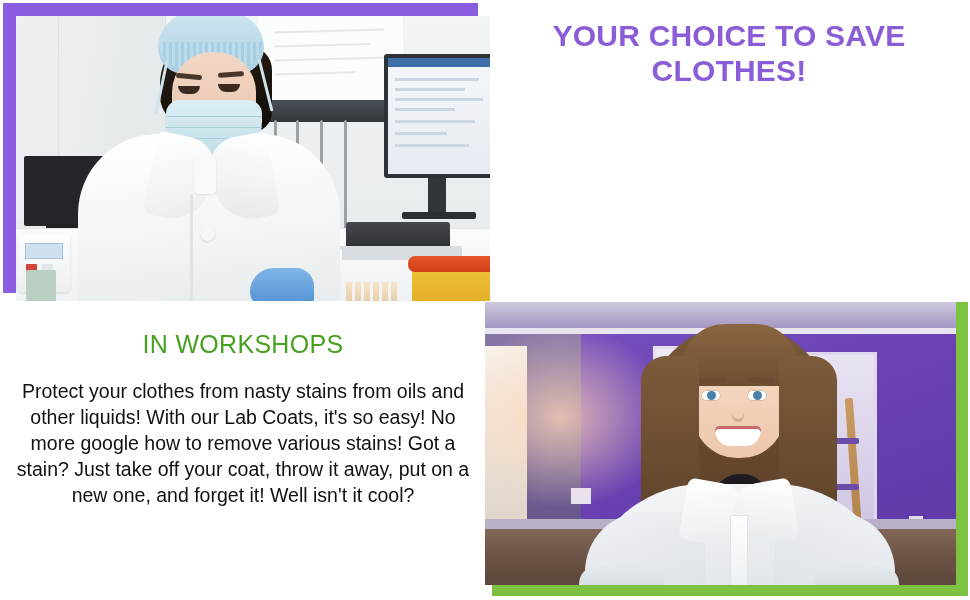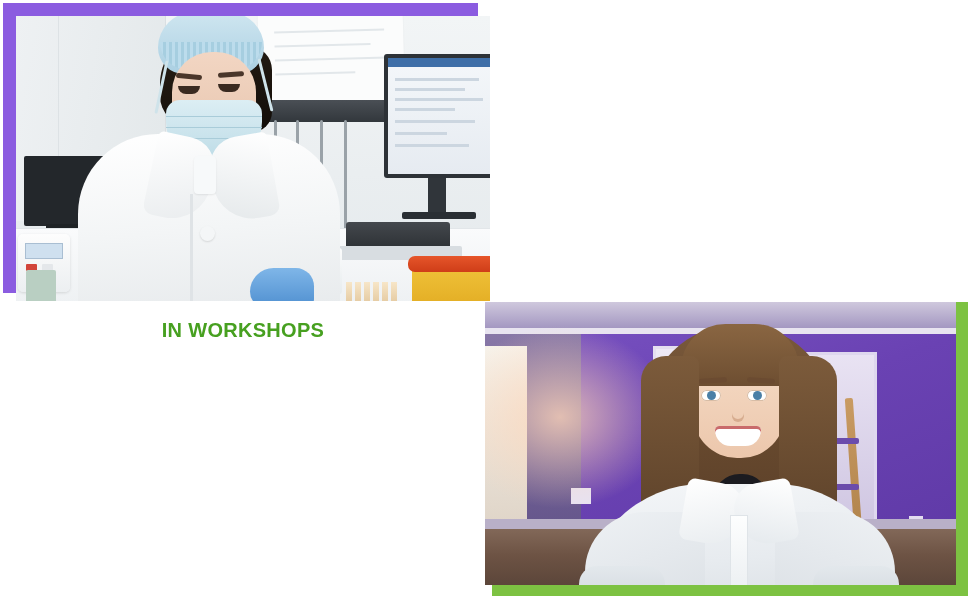--- a/index.html
+++ b/index.html
@@ -79,24 +79,24 @@
 
   h1.headline {
     margin: 0;
     font-size: 30px;
     line-height: 1.18;
     font-weight: bold;
     letter-spacing: 0.2px;
     color: var(--purple-text);
   }
   h2.headline-green {
-    margin: 0;
-    font-size: 20px;
+    margin: 11px;
+    font-size: 25px;
     line-height: 1.2;
-    font-weight: bold;
+    font-weight: normal;
     letter-spacing: 0.3px;
     color: var(--green-text);
   }
 
   p.body-copy {
     margin: 0;
     font-size: 19.5px;
     line-height: 1.33;
     color: #111111;
     font-weight: normal;
@@ -600,24 +600,26 @@
         <div class="tech-collar-r"></div>
         <div class="tech-neck-tab"></div>
         <div class="tech-placket"></div>
         <div class="tech-button"></div>
         <div class="tech-glove"></div>
       </div>
     </div>
   </div>
 
   <div class="block panel-top-right">
+    <h1 class="headline">YOUR CHOICE TO SAVE CLOTHES!</h1>
   </div>
 
   <div class="block panel-bottom-left">
     <h2 class="headline-green">IN WORKSHOPS</h2>
+    <p class="body-copy">Protect your clothes from nasty stains from oils and other liquids! With our Lab Coats, it's so easy! No more google how to remove various stains! Got a stain? Just take off your coat, throw it away, put on a new one, and forget it! Well isn't it cool?</p>
   </div>
 
   <div class="block accent-green-right"></div>
   <div class="block accent-green-bottom"></div>
 
   <div class="block photo-worker" role="img" aria-label="Smiling young woman wearing a white disposable lab coat in a purple painted room with a ladder and doors">
     <div class="room-scene">
       <div class="room-wall"></div>
       <div class="room-wall-left"></div>
       <div class="room-ceiling"></div>

